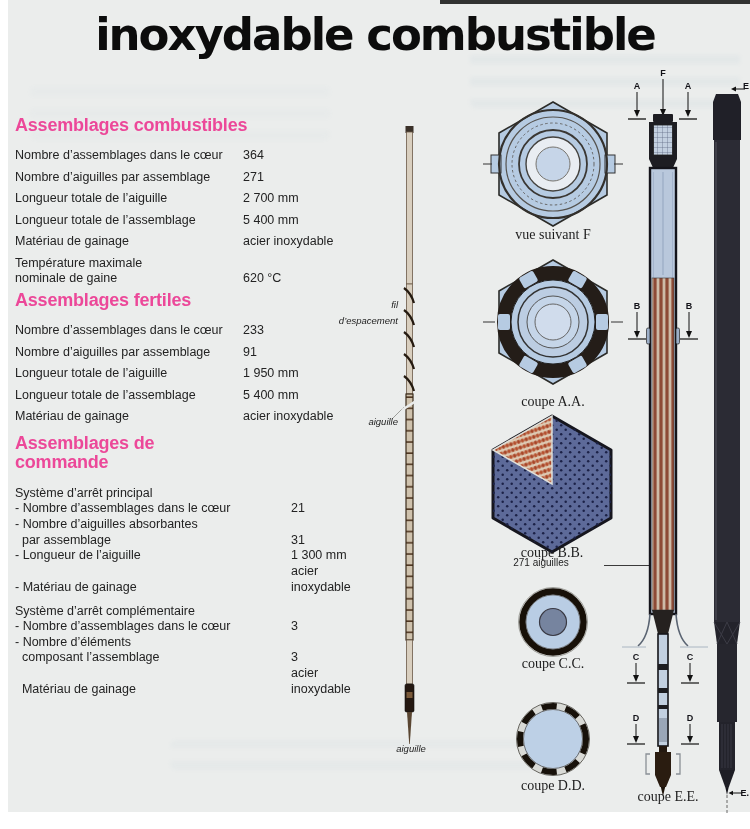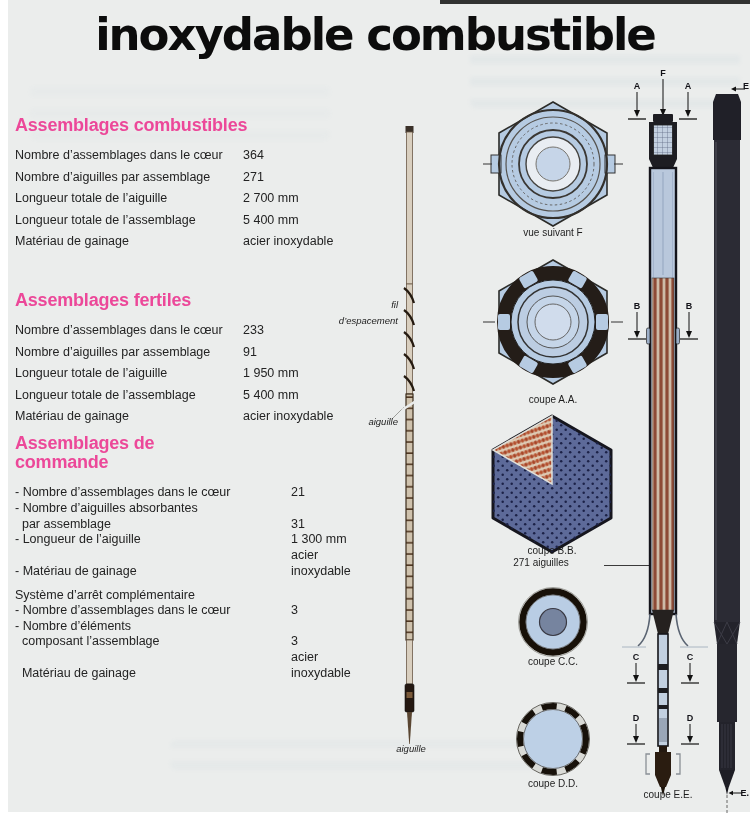--- a/index.html
+++ b/index.html
@@ -26,21 +26,21 @@
     color:#ec4899;letter-spacing:-.2px;white-space:pre-line;}
   .row{display:flex;align-items:flex-end;margin:0 0 6px 0;}
   .row .lbl{flex:none;width:228px;font-size:12.5px;line-height:15.5px;white-space:pre-line;color:#232323;}
   .row .val{font-size:12.5px;line-height:15.5px;white-space:pre-line;color:#232323;}
   .sub{margin-top:9px;}
   .sub .subtitle{font-size:12.5px;line-height:16px;color:#232323;}
   .sub .row{margin:0;gap:48px;}
   .sub .row .lbl,.sub .row .val{line-height:15.8px;}
 
   
-  .cap{position:absolute;font-size:10px;color:#1d1d1d;text-align:center;}
+  .cap{position:absolute;font-size:14px;color:#1d1d1d;text-align:center;font-family:Liberation Serif, serif;}
   .dlab{position:absolute;font-size:9.5px;line-height:16px;color:#1d1d1d;white-space:pre-line;font-style:italic;}
   .callout{position:absolute;font-size:10px;color:#1d1d1d;text-align:center;}
   .leader{position:absolute;border-top:1px solid #3a3a3a;}
 
   svg{position:absolute;overflow:visible;}
   .dim{font-family:"Liberation Sans",sans-serif;font-size:9px;font-weight:bold;fill:#121218;}
 </style>
 </head>
 <body>
 
@@ -68,20 +68,25 @@
     <span class="val">2 700 mm</span>
   </div>
   <div class="row">
     <span class="lbl">Longueur totale de l’assemblage</span>
     <span class="val">5 400 mm</span>
   </div>
   <div class="row">
     <span class="lbl">Matériau de gainage</span>
     <span class="val">acier inoxydable</span>
   </div>
+  <div class="row">
+    <span class="lbl">Température maximale
+nominale de gaine</span>
+    <span class="val">620 °C</span>
+  </div>
 </section>
 
 <section class="spec" style="top:291px;">
   <h2>Assemblages fertiles</h2>
   <div class="row">
     <span class="lbl">Nombre d’assemblages dans le cœur</span>
     <span class="val">233</span>
   </div>
   <div class="row">
     <span class="lbl">Nombre d’aiguilles par assemblage</span>
@@ -98,20 +103,21 @@
   <div class="row">
     <span class="lbl">Matériau de gainage</span>
     <span class="val">acier inoxydable</span>
   </div>
 </section>
 
 <section class="spec" style="top:434px;">
   <h2>Assemblages de
 commande</h2>
   <div class="sub">
+    <div class="subtitle">Système d’arrêt principal</div>
     <div class="row">
       <span class="lbl">-&nbsp;Nombre d’assemblages dans le cœur</span>
       <span class="val">21</span>
     </div>
     <div class="row">
       <span class="lbl">-&nbsp;Nombre d’aiguilles absorbantes
 &nbsp;&nbsp;par assemblage</span>
       <span class="val">31</span>
     </div>
     <div class="row">

